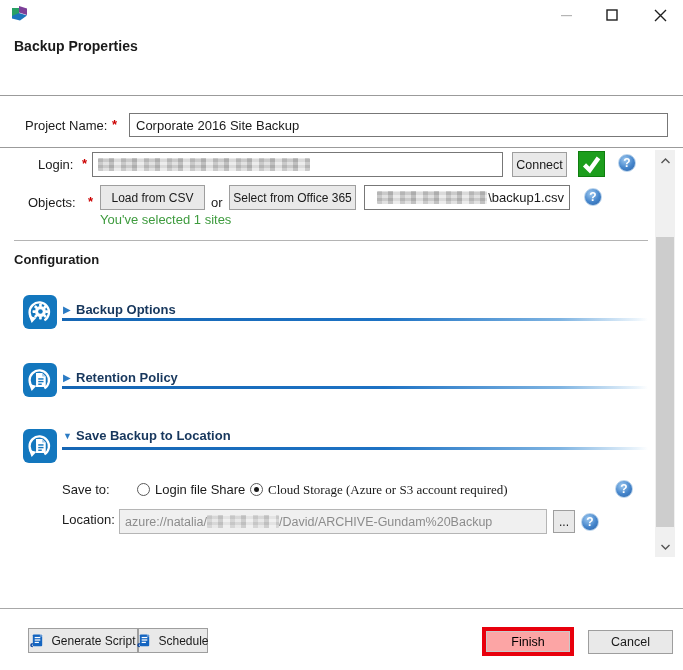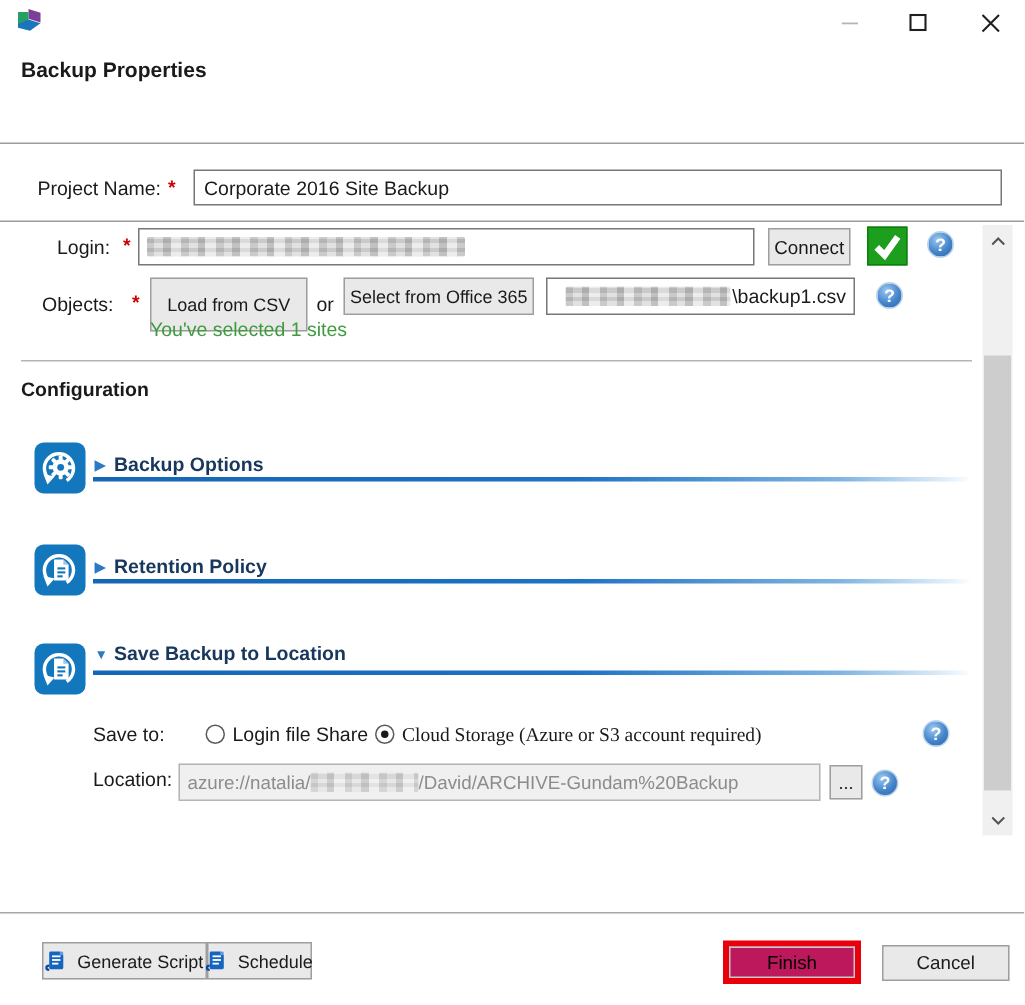--- a/index.html
+++ b/index.html
@@ -52,21 +52,21 @@
 
   .radio { position:absolute; width:13px; height:13px; border:1px solid #5a5a5a; border-radius:50%; background:#fff; }
   .radio .dot { position:absolute; left:3px; top:3px; width:5px; height:5px; border-radius:50%; background:#1a1a1a; }
 
   
   .scrollbar { position:absolute; left:655px; top:150px; width:20px; height:407px; background:#f0f0f0; }
   .sb-arrow { position:absolute; left:0; width:20px; height:17px; display:flex; align-items:center; justify-content:center; }
   .sb-thumb { position:absolute; left:1px; top:87px; width:18px; height:290px; background:#cdcdcd; }
 
   .annotation { position:absolute; left:482px; top:627px; width:92px; height:29px; border:4px solid #e8000d; }
-  .annotation .btn-inner { width:100%; height:100%; background:#be185d; border:1px solid #c9c9c9; display:flex; align-items:center; justify-content:center; font-size:12.5px; }
+  .annotation .btn-inner { width:100%; height:100%; background:#fca5a5; border:1px solid #c9c9c9; display:flex; align-items:center; justify-content:center; font-size:12.5px; }
 
   .foot-icon { margin-right:6px; display:inline-flex; }
 </style>
 </head>
 <body>
 
 <div id="window">
 
   <svg class="app-icon" viewBox="0 0 20 20">
     <polygon points="9,1 17,3.5 17,10 9,7.5" fill="#7c3f98"></polygon>
@@ -109,21 +109,21 @@
     <svg width="21" height="20" viewBox="0 0 24 22">
         <polyline points="4,12 10,18 20,4" fill="none" stroke="#fff" stroke-width="5"></polyline>
       </svg>
   </div>
   <div class="help" style="left:618px;top:154px;">
       <span>?</span>
     </div>
 
   <div class="lbl" style="left:28px;top:195px;">Objects:</div>
   <div class="req" style="left:88px;top:194px;">*</div>
-  <button class="btn" style="left:100px;top:185px;width:105px;height:36px;">Load from CSV</button>
+  <button class="btn" style="left:100px;top:185px;width:105px;height:25px;">Load from CSV</button>
   <div class="lbl" style="left:211px;top:195px;text-align:right;">or</div>
   <button class="btn" style="left:229px;top:185px;width:127px;height:25px;">Select from Office 365</button>
   <div class="inputbox" style="left:364px;top:185px;width:206px;height:25px;justify-content:flex-end;">
     <span class="blurred" style="width:110px;margin-right:1px;"></span>
     <span>\backup1.csv</span>
   </div>
   <div class="help" style="left:584px;top:188px;">
       <span>?</span>
     </div>
   <div class="green-note" style="left:100px;top:212px;">You've selected 1 sites</div>

